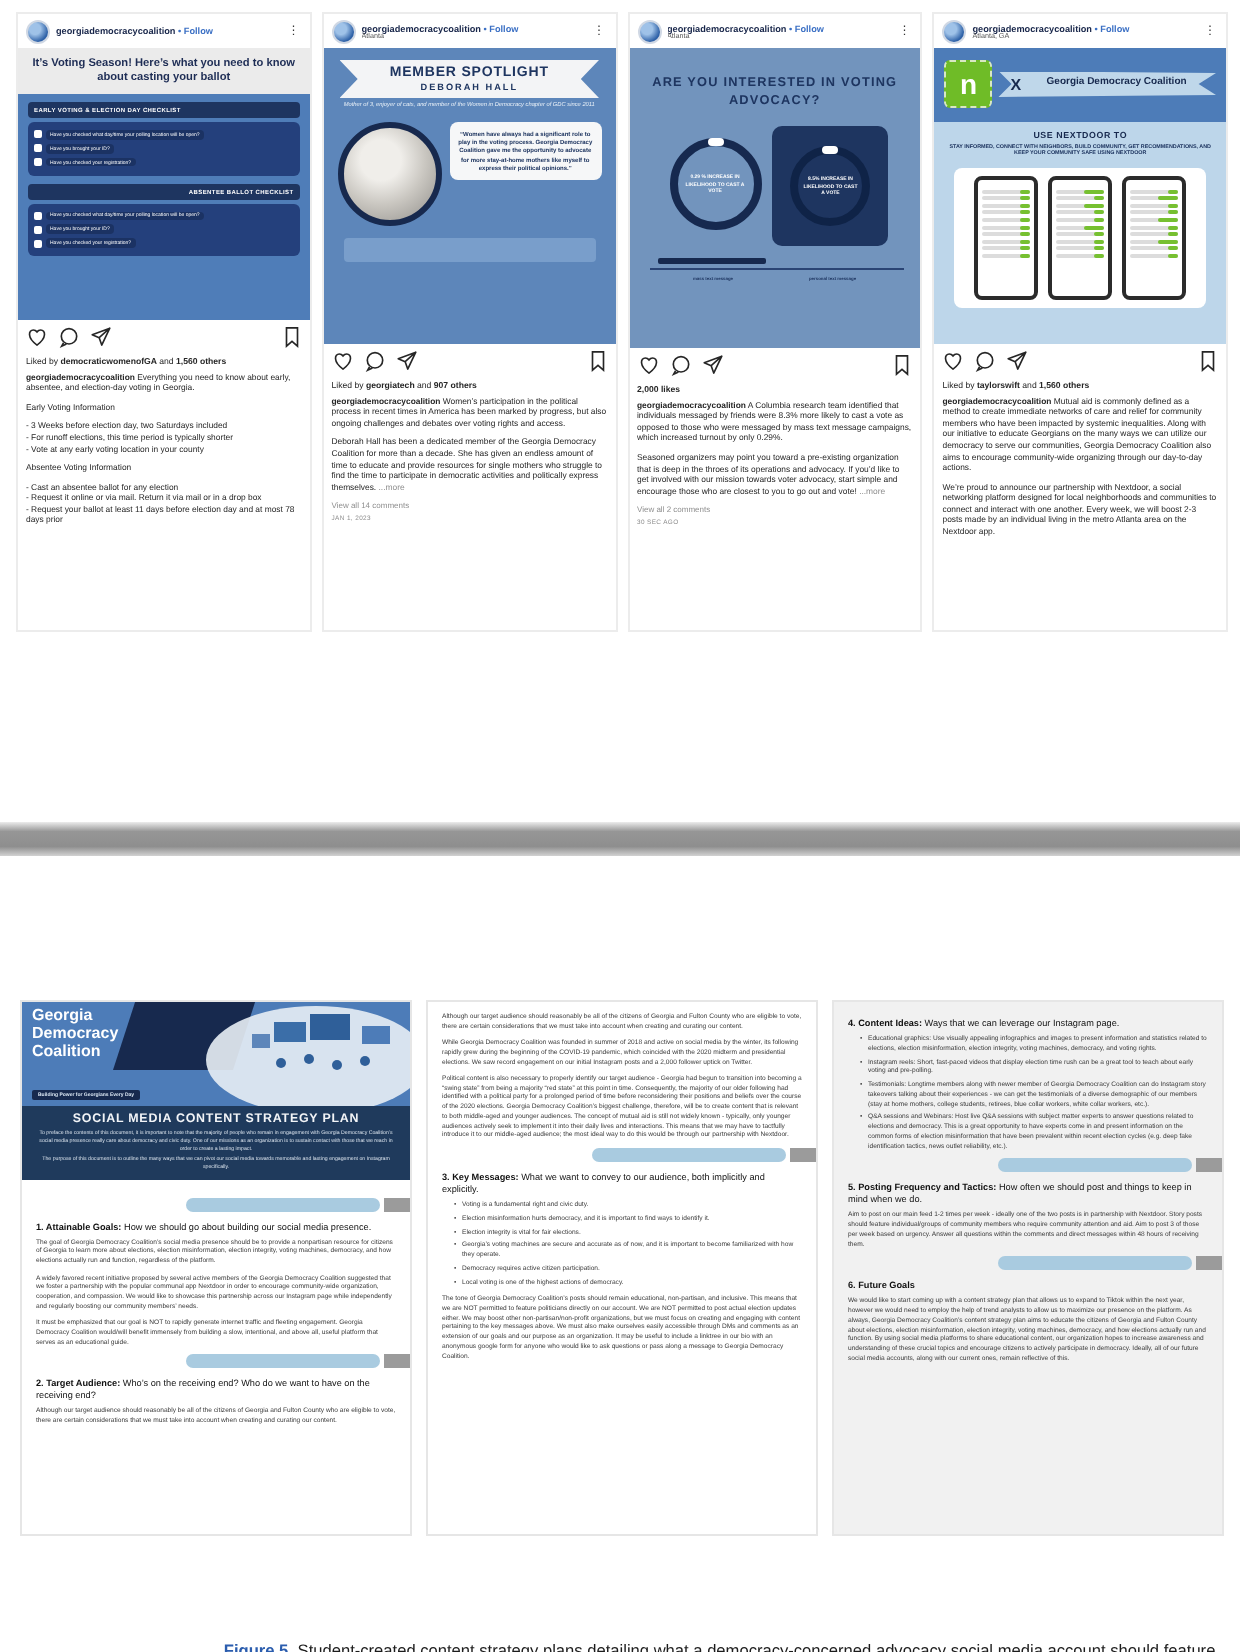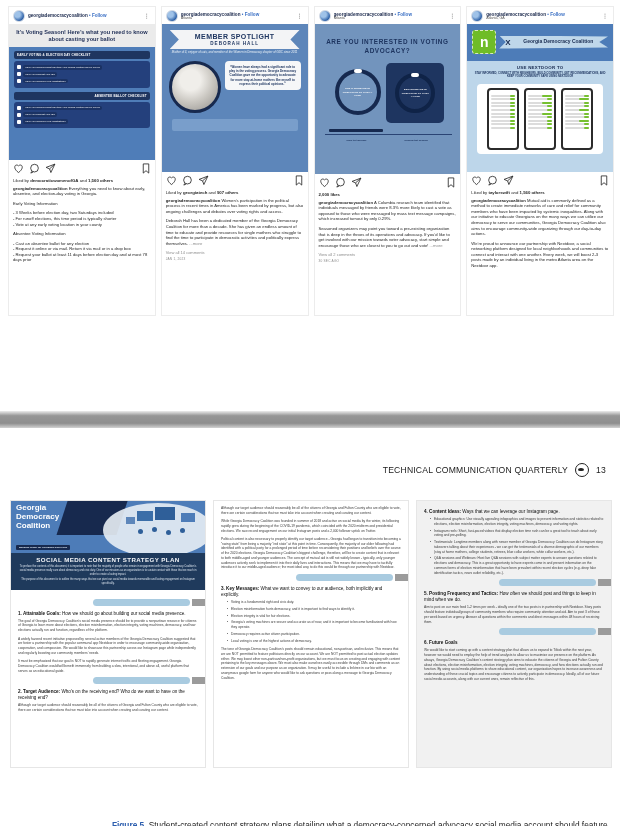--- a/index.html
+++ b/index.html
@@ -430,25 +430,20 @@
         <div class="likes"><span>Liked by</span> <b>taylorswift</b> <span>and</span> <b>1,560 others</b></div>
         <p><b>georgiademocracycoalition</b> <span>Mutual aid is commonly defined as a method to create immediate networks of care and relief for community members who have been impacted by systemic inequalities. Along with our initiative to educate Georgians on the many ways we can utilize our democracy to serve our communities, Georgia Democracy Coalition also aims to encourage community-wide organizing through our day-to-day actions.</span></p>
         <p><span>We’re proud to announce our partnership with Nextdoor, a social networking platform designed for local neighborhoods and communities to connect and interact with one another. Every week, we will boost 2-3 posts made by an individual living in the metro Atlanta area on the Nextdoor app.</span></p>
       </div>
     </article>
   </div>
 
 
   <div class="divider"></div>
 
-  <div class="jhead">
-    <span>TECHNICAL COMMUNICATION QUARTERLY</span>
-    <span class="cmark"></span>
-    <span>13</span>
-  </div>
 
   <div class="doc">
 
     <div class="dcol">
       <div class="dlogo">
         <div class="dlogo-navy"></div>
         <div class="crowd"></div>
         <div class="sign s-a"></div>
         <div class="sign s-b"></div>
         <div class="sign s-c"></div>

